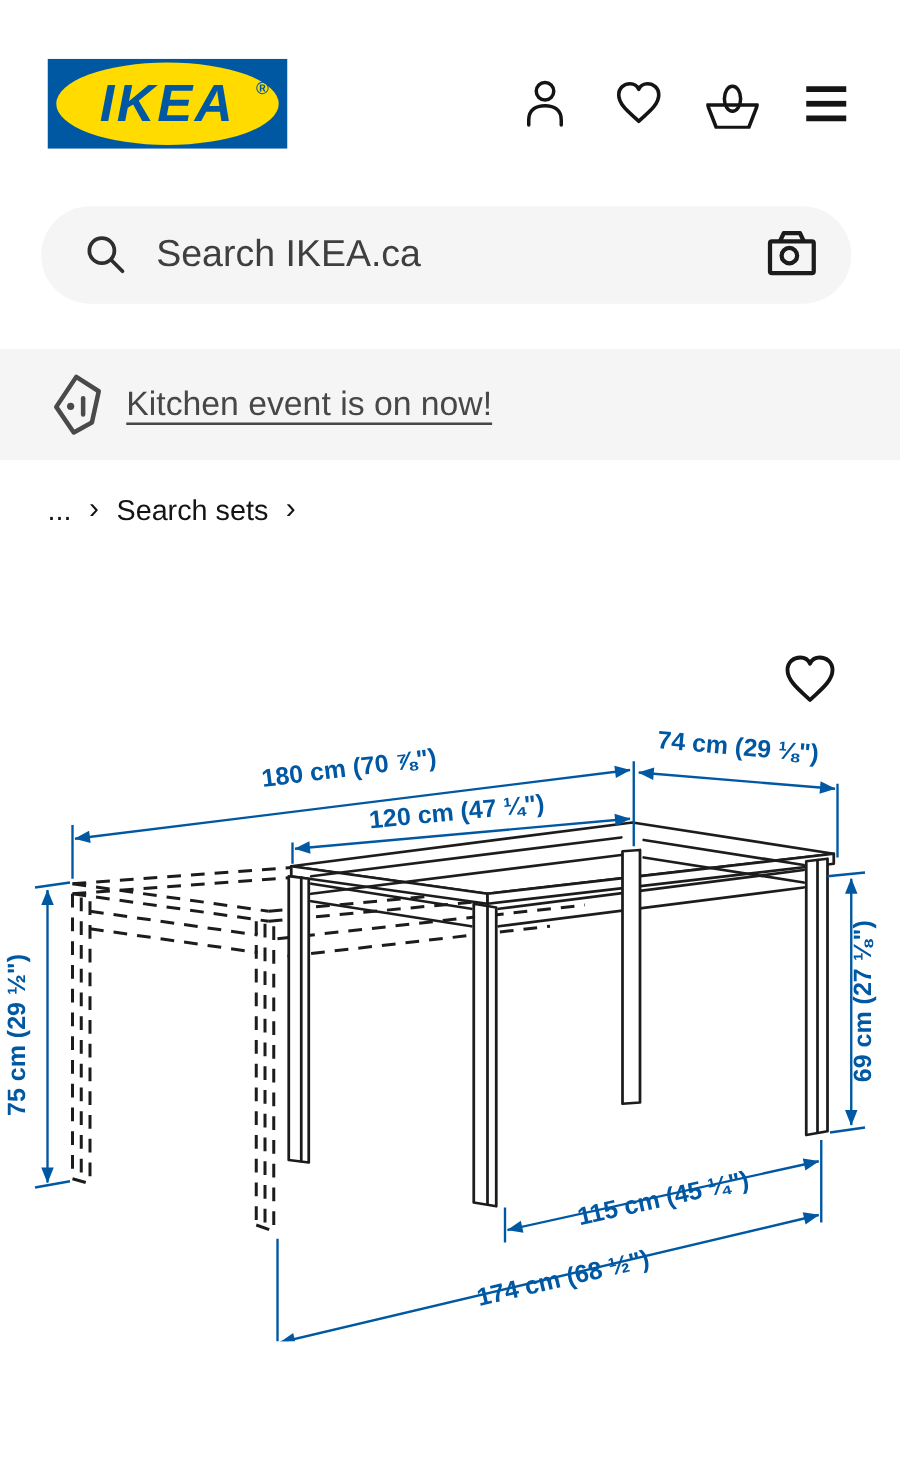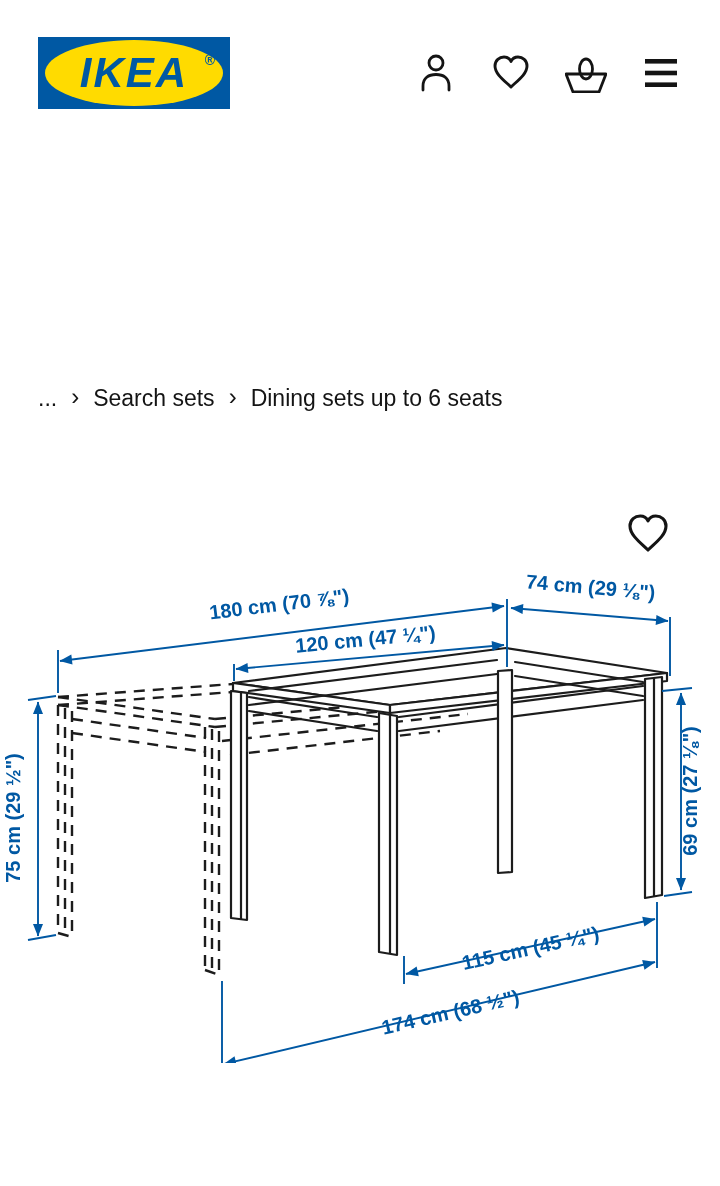--- a/index.html
+++ b/index.html
@@ -1,18 +1,18 @@
 <!DOCTYPE html>
 <html><head>
 <meta charset="utf-8">
 <style>
   * { margin:0; padding:0; box-sizing:border-box; }
   html,body { background:#ffffff; }
   body { font-family:"Liberation Sans", sans-serif; }
-  .page { position:relative; width:720px; height:1058px; background:#fff; overflow:hidden; margin:5px auto;padding-left:23px; }
+  .page { position:relative; width:720px; height:1058px; background:#fff; overflow:hidden; margin:15px auto;padding-left:23px; }
 
   
   .logo { position:absolute; left:38px; top:32px; width:192px; height:72px; display:block; cursor:pointer; }
   .header-icons { position:absolute; top:47px; right:38px; display:flex; gap:33px; align-items:center; }
   .icon-btn { width:42px; height:42px; background:none; border:none; display:flex; align-items:center; justify-content:center; cursor:pointer; }
   .icon-btn svg { display:block; }
 
   
   .searchbar { position:absolute; left:33px; top:150px; width:648px; height:78px; background:#f5f5f5; border-radius:39px; display:flex; align-items:center; padding:0 28px 0 36px; }
   .searchbar .mag { flex:0 0 auto; margin-right:24px; }
@@ -74,28 +74,49 @@
     </button>
     <button class="icon-btn">
       <svg width="34" height="30" viewBox="0 0 34 30">
         <rect x="1" y="1" width="32" height="4.6" fill="#141414"></rect>
         <rect x="1" y="12.7" width="32" height="4.6" fill="#141414"></rect>
         <rect x="1" y="24.4" width="32" height="4.6" fill="#141414"></rect>
       </svg>
     </button>
   </div>
 
-
+  <div class="searchbar">
+    <svg class="mag" width="32" height="32" viewBox="0 0 32 32">
+      <circle cx="12.5" cy="12.5" r="10" fill="none" stroke="#2e2e2e" stroke-width="3"></circle>
+      <line x1="20" y1="20" x2="29" y2="29" stroke="#2e2e2e" stroke-width="3" stroke-linecap="round"></line>
+    </svg>
+    <input class="search-input" type="text" readonly="" placeholder="Search IKEA.ca" style="">
+    <button class="camera-btn">
+      <svg width="40" height="37" viewBox="0 0 40 37">
+        <path d="M11,9 L14,2.5 L27,2.5 L30,9" fill="none" stroke="#1c1c1c" stroke-width="3.4" stroke-linejoin="round"></path>
+        <rect x="3" y="9" width="35" height="25.5" rx="1.5" fill="none" stroke="#1c1c1c" stroke-width="3.4"></rect>
+        <circle cx="18.5" cy="20.5" r="6.2" fill="none" stroke="#1c1c1c" stroke-width="3.4"></circle>
+      </svg>
+    </button>
+  </div>
+
+  <div class="promo">
+    <svg class="tag" width="42" height="50" viewBox="0 0 42 50">
+      <path d="M19,2.5 L37,14 L31.5,39 L17,47 L3,26.5 Z" fill="none" stroke="#4a4a4a" stroke-width="3.6" stroke-linejoin="round"></path>
+      <circle cx="14.5" cy="26" r="2.9" fill="#4a4a4a"></circle>
+      <line x1="24.5" y1="19.5" x2="24.5" y2="32.5" stroke="#4a4a4a" stroke-width="3.6" stroke-linecap="round"></line>
+    </svg>
+    <a class="promo-link">Kitchen event is on now!</a>
+  </div>
 
   <nav class="breadcrumb">
     <span class="crumb">...</span>
     <span class="crumb-sep">›</span>
     <span class="crumb">Search sets</span>
     <span class="crumb-sep">›</span>
-    <span class="crumb">Dining sets up to 6 seats</span>
   </nav>
 
   <svg class="figure-svg" viewBox="0 430 720 660">
     <defs>
       <marker id="arw" markerUnits="userSpaceOnUse" markerWidth="14" markerHeight="11" refX="12.5" refY="5.5" orient="auto-start-reverse">
         <path d="M0.5,0.5 L13,5.5 L0.5,10.5 Z" fill="#0058a3"></path>
       </marker>
     </defs>
 
     <g>

